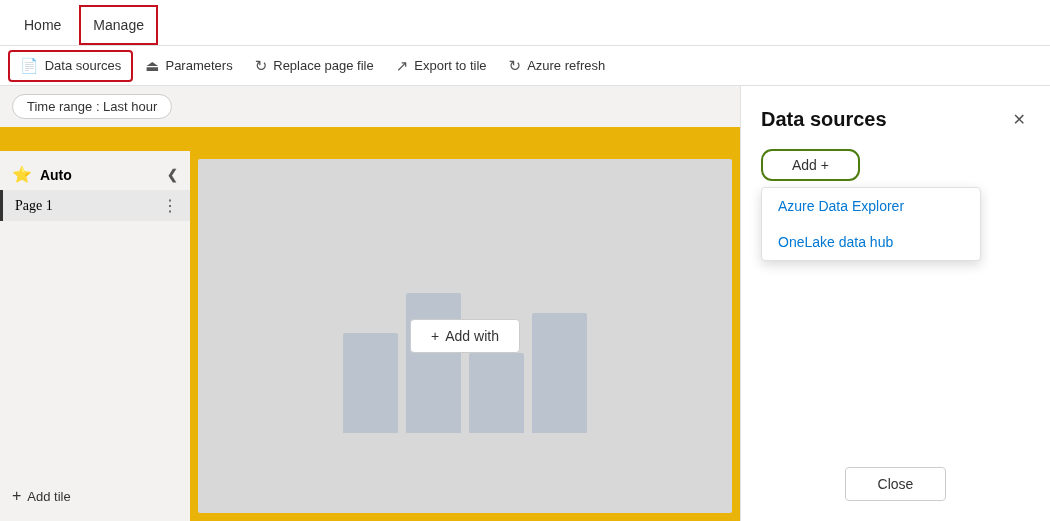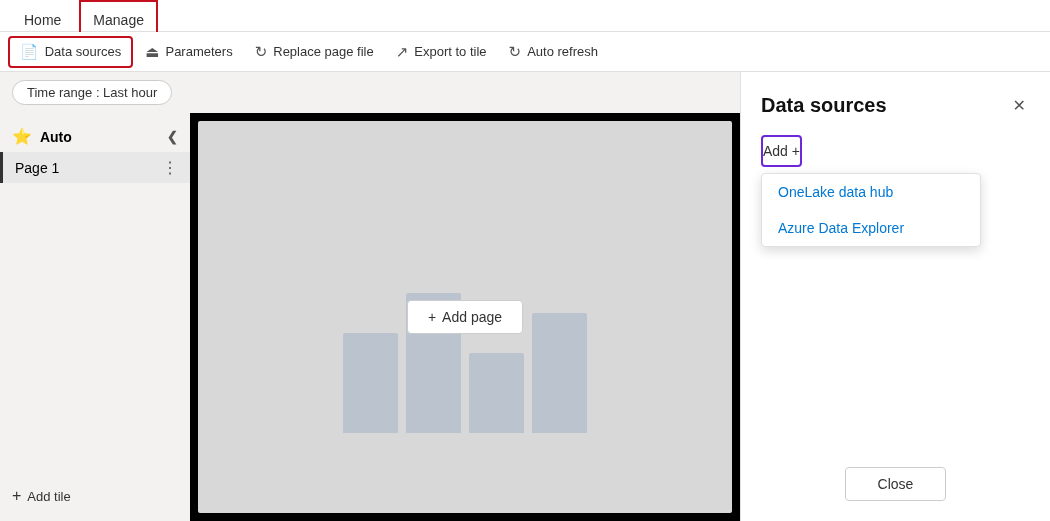--- a/index.html
+++ b/index.html
@@ -10,25 +10,25 @@
       width: 1050px;
       height: 521px;
       overflow: hidden;
       display: flex;
       flex-direction: column;
     }
 
     
     .top-nav {
       display: flex;
-      align-items: flex-start;
+      align-items: flex-end;
       background: #fff;
       border-bottom: 1px solid #e0e0e0;
       padding: 0 12px;
-      height: 32px;
+      height: 46px;
       flex-shrink: 0;
     }
     .nav-item {
       padding: 0 12px;
       height: 40px;
       display: flex;
       align-items: center;
       cursor: pointer;
       color: #333;
       font-size: 14px;
@@ -77,21 +77,22 @@
       flex: 1;
       overflow: hidden;
     }
 
     
     .left-section {
       flex: 1;
       display: flex;
       flex-direction: column;
       overflow: hidden;
-      background: #000000;
+      background: #eab308;
+      gap: 24px;
     }
 
     
     .filter-bar {
       padding: 8px 12px;
       background: #f3f2f1;
       flex-shrink: 0;
     }
     .time-range-pill {
       display: inline-flex;
@@ -145,20 +146,21 @@
       align-items: center;
       justify-content: space-between;
       padding: 6px 12px;
       cursor: pointer;
       border-left: 3px solid transparent;
     }
     .page-item.active-page {
       border-left: 3px solid #333;
       background: #e8e8e8;
       font-weight: 500;
+      font-family: Liberation Serif, serif;
     }
     .page-dots {
       color: #555;
       font-size: 16px;
     }
 
     
     .add-page-btn {
       display: flex;
       align-items: center;
@@ -241,24 +243,24 @@
       font-size: 16px;
       color: #555;
       padding: 4px;
     }
 
     
     .add-btn {
       display: flex;
       align-items: center;
       gap: 4px;
-      padding: 6px 0;
-      border: 2px solid #6d28d9;
-      background: #fff;
-      border-radius: 4px;
+      padding: 6px 29px;
+      border: 2px solid #4d7c0f;
+      background: #fff;
+      border-radius: 11px;
       font-size: 14px;
       cursor: pointer;
       color: #333;
       font-weight: 500;
       width: fit-content;
       margin-bottom: 4px;
     }
 
     
     .dropdown-menu {
@@ -313,21 +315,21 @@
   <button class="toolbar-btn">
     <span class="toolbar-icon">↻</span>
     <span>Replace page file</span>
   </button>
   <button class="toolbar-btn">
     <span class="toolbar-icon">↗</span>
     <span>Export to tile</span>
   </button>
   <button class="toolbar-btn">
     <span class="toolbar-icon">↻</span>
-    <span>Auto refresh</span>
+    <span>Azure refresh</span>
   </button>
 </div>
 
 <div class="main-area">
 
   <div class="left-section">
 
     <div class="filter-bar">
       <div class="time-range-pill">Time range : Last hour</div>
     </div>
@@ -358,38 +360,38 @@
 
         <div class="chart-placeholder">
           <div class="bar" style="height: 100px;"></div>
           <div class="bar" style="height: 140px;"></div>
           <div class="bar" style="height: 80px;"></div>
           <div class="bar" style="height: 120px;"></div>
         </div>
 
         <button class="add-tile-btn">
           <span>+</span>
-          <span>Add page</span>
+          <span>Add with</span>
         </button>
       </div>
 
     </div>
   </div>
 
   <div class="right-panel">
     <div class="panel-header">
       <span class="panel-title">Data sources</span>
       <span class="close-icon">✕</span>
     </div>
 
     <button class="add-btn">Add +</button>
 
     <div class="dropdown-menu">
+      <div class="dropdown-item">Azure Data Explorer</div>
       <div class="dropdown-item">OneLake data hub</div>
-      <div class="dropdown-item">Azure Data Explorer</div>
     </div>
 
     <div class="panel-footer">
       <button class="close-btn">Close</button>
     </div>
   </div>
 
 </div>
 
 </body></html>

